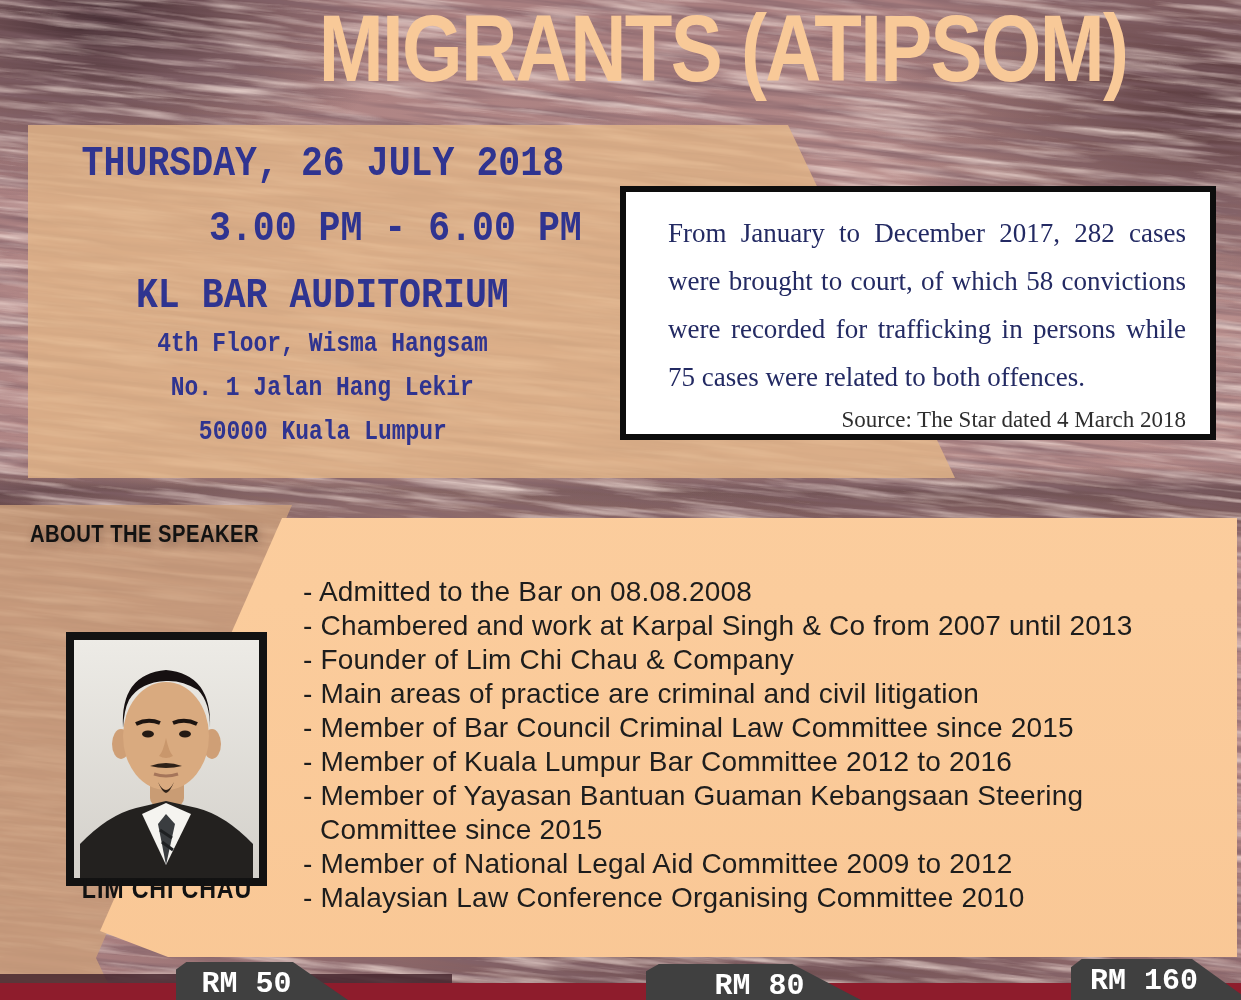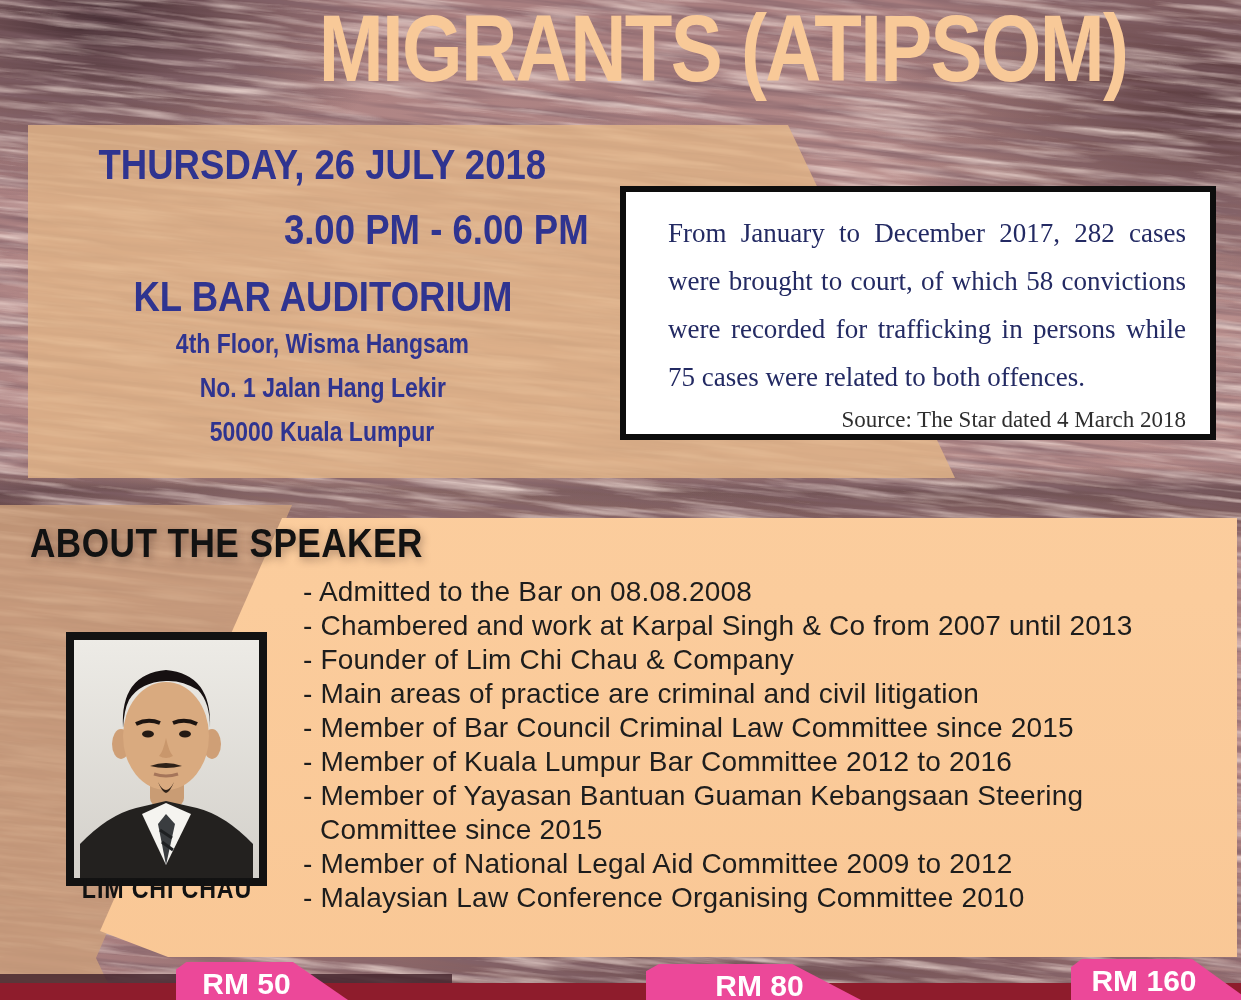--- a/index.html
+++ b/index.html
@@ -30,59 +30,59 @@
   .panel-date-bg{
     position:absolute;inset:0;background:rgba(226,181,135,.82);
     clip-path:polygon(28px 125px,788px 125px,955px 478px,28px 478px);
   }
   .panel-left-bg{
     position:absolute;inset:0;background:rgba(205,160,122,.8);
     clip-path:polygon(0px 505px,292px 505px,96px 958px,112px 992px,0px 992px);
   }
   
   .event-block{position:absolute;left:30px;top:138px;width:585px;text-align:center;color:#2f3490;}
-  .ev-line{white-space:nowrap;}
+  .ev-line{white-space:nowrap;font-family:Liberation Mono, monospace;}
   .ev-line span{display:inline-block;transform:scaleX(.85);transform-origin:50% 50%;}
   .ev-big{font-weight:700;font-size:43px;line-height:52px;}
   .ev-gap1{margin-top:13px;text-align:right;}
   .ev-gap2{margin-top:15px;}
   .ev-small{font-weight:700;font-size:27px;line-height:44px;}
   
   .stats-box{
     position:absolute;left:620px;top:186px;width:596px;height:254px;box-sizing:border-box;
     background:#fff;border:6px solid #0d0d0d;padding:17px 24px 10px 42px;
     font-family:"Liberation Serif",serif;
   }
   .stats-body{color:#232a63;font-size:27px;line-height:48px;text-align:justify;}
   .stats-source{color:#2e2e2e;font-size:23px;line-height:34px;text-align:right;margin-top:2px;}
   
   .panel-peach{
     position:absolute;inset:0;
     background:linear-gradient(180deg,#fcd0a2 0%,#fbcc9c 60%,#f9c795 100%);
     clip-path:polygon(282px 518px,1237px 518px,1237px 957px,168px 957px,100px 931px);
   }
-  .about-title{position:absolute;left:30px;top:521px;color:#121212;font-size:40px;font-weight:700;white-space:nowrap;
+  .about-title{position:absolute;left:30px;top:521px;color:#121212;font-size:23px;font-weight:700;white-space:nowrap;
     text-shadow:2px 3px 9px rgba(60,35,30,.4);}
   .about-title span{display:inline-block;transform:scaleX(.88);transform-origin:0 50%;letter-spacing:.5px;}
   .bio-list{position:absolute;left:303px;top:575px;width:888px;color:#1d1d1d;font-size:28px;line-height:34px;}
   .bio-item{padding-left:17px;text-indent:-17px;letter-spacing:.2px;}
   .photo-frame{
     position:absolute;left:66px;top:632px;width:201px;height:254px;box-sizing:border-box;
     border:8px solid #121212;background:#dedbd5;
   }
   .speaker-name{position:absolute;left:40px;top:874px;width:253px;text-align:center;
     color:#121212;font-weight:700;font-size:27px;white-space:nowrap;text-decoration:underline;}
   .speaker-name span{display:inline-block;transform:scaleX(.86);transform-origin:50% 50%;letter-spacing:1px;}
   
   .bottom-band{position:absolute;left:0;top:983px;width:1241px;height:17px;background:#8e1c2c;}
   .bottom-band-dark{position:absolute;left:0;top:974px;width:452px;height:10px;background:#45262e;opacity:.85;}
   .price-tag{
-    position:absolute;background:#ec4899;color:#fff;
+    position:absolute;background:#404040;color:#fff;
     clip-path:polygon(0 20%,6% 0,68% 0,100% 100%,0 100%);
-    font-family:Liberation Sans, sans-serif;font-weight:700;font-size:30px;
+    font-family:Liberation Mono, monospace;font-weight:700;font-size:30px;
     text-align:center;
   }
   .price-tag span{display:inline-block;margin-top:5px;padding-right:18%;}
   .tag-1{left:176px;top:962px;width:172px;height:38px;}
   .tag-2{left:646px;top:964px;width:172px;height:36px;padding-left:43px;}
   .tag-3{left:1071px;top:959px;width:178px;height:41px;}
 </style>
 </head>
 <body>
 

